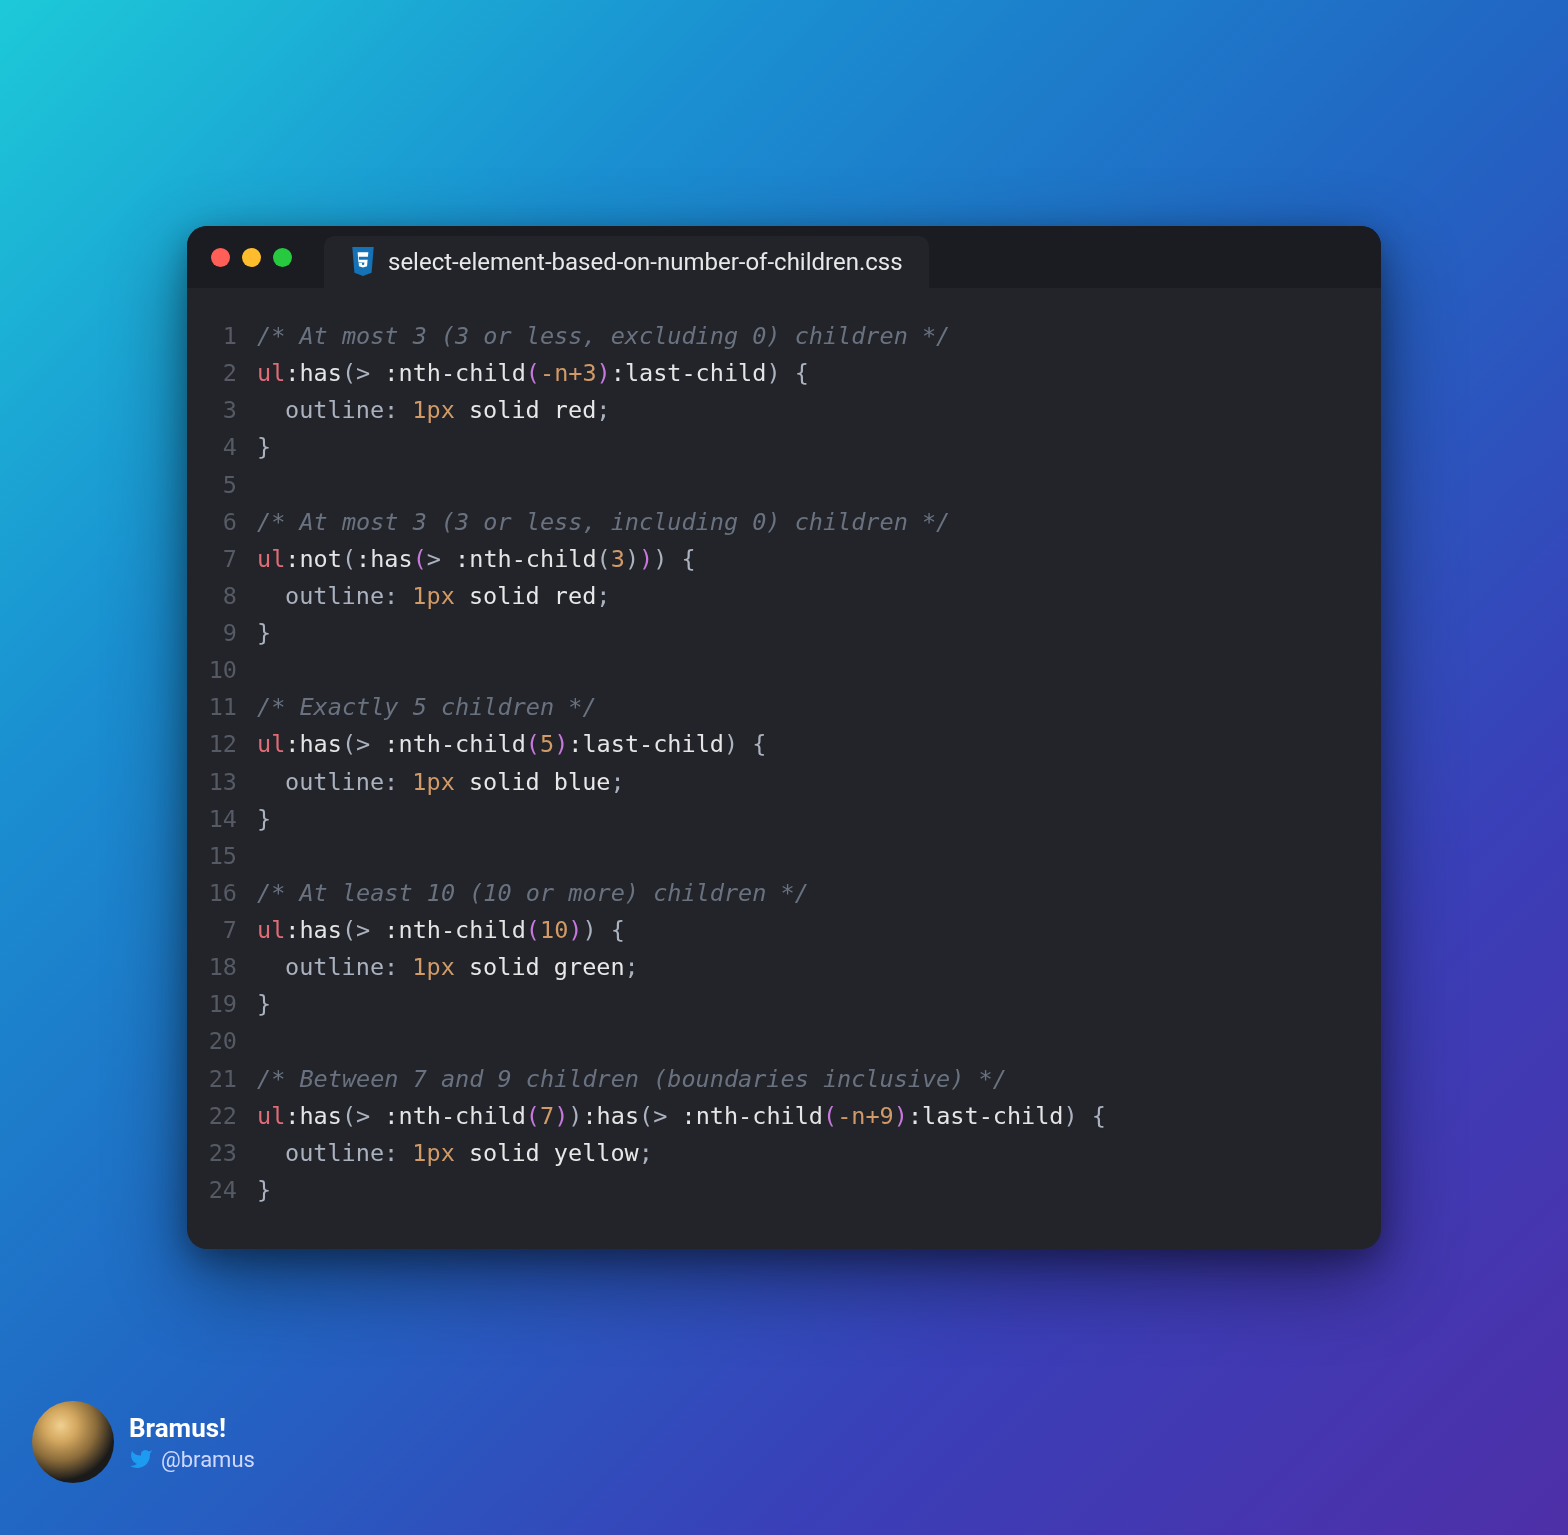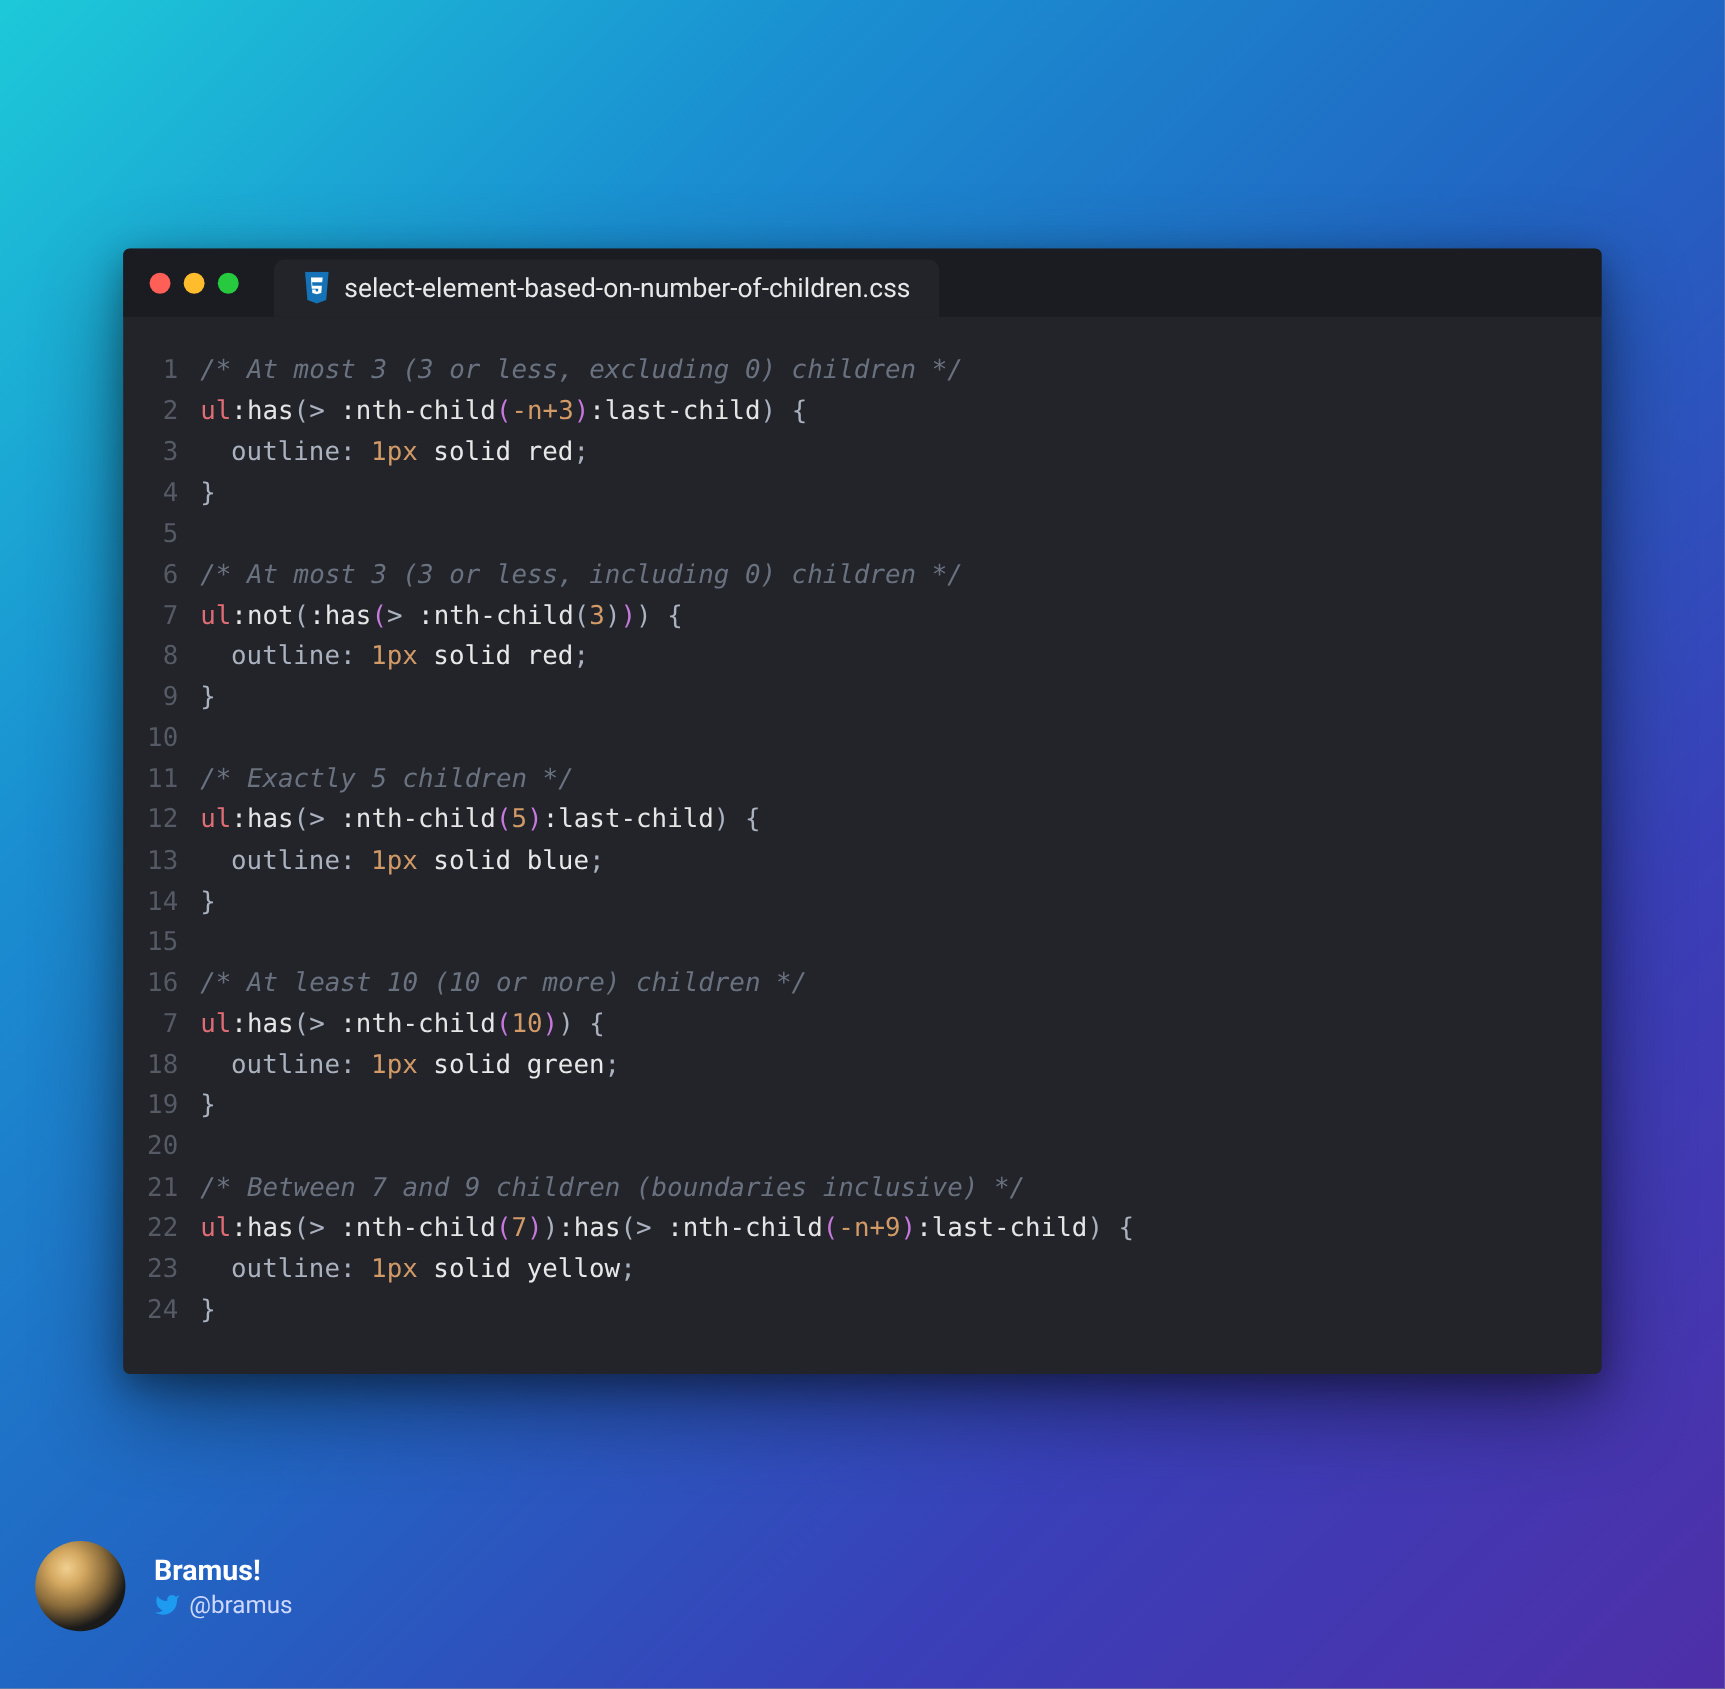--- a/index.html
+++ b/index.html
@@ -14,23 +14,23 @@
       background: linear-gradient(135deg, #1dc9d8 0%, #1a8fd1 25%, #2166c3 50%, #3a3fb8 75%, #4e2fa8 100%);
       font-family: -apple-system, BlinkMacSystemFont, "Segoe UI", Roboto, sans-serif;
       display: flex;
       flex-direction: column;
       align-items: center;
       justify-content: center;
       position: relative;
     }
 
     .code-window {
-      width: 1344px;
+      width: 1194px;
       background: #22242a;
-      border-radius: 6px;
+      border-radius: 20px;
       box-shadow: 0 30px 80px rgba(0,0,0,0.45), 0 10px 30px rgba(0,0,0,0.3);
       overflow: hidden;
       margin-top: -60px;
     }
 
     .titlebar {
       background: #1a1c21;
       height: 62px;
       display: flex;
       align-items: center;
@@ -113,21 +113,21 @@
     .value-color { color: #e8e8e8; }
     .white { color: #e8e8e8; }
     .gt { color: #abb2bf; }
 
     .author {
       position: absolute;
       left: 32px;
       bottom: 52px;
       display: flex;
       align-items: center;
-      gap: 26px;
+      gap: 15px;
     }
 
     .avatar {
       width: 82px;
       height: 82px;
       border-radius: 50%;
       background: radial-gradient(circle at 35% 30%, #f0d090 0%, #d4a860 20%, #8a6b3a 45%, #1a1a1a 70%);
       position: relative;
       overflow: hidden;
     }

